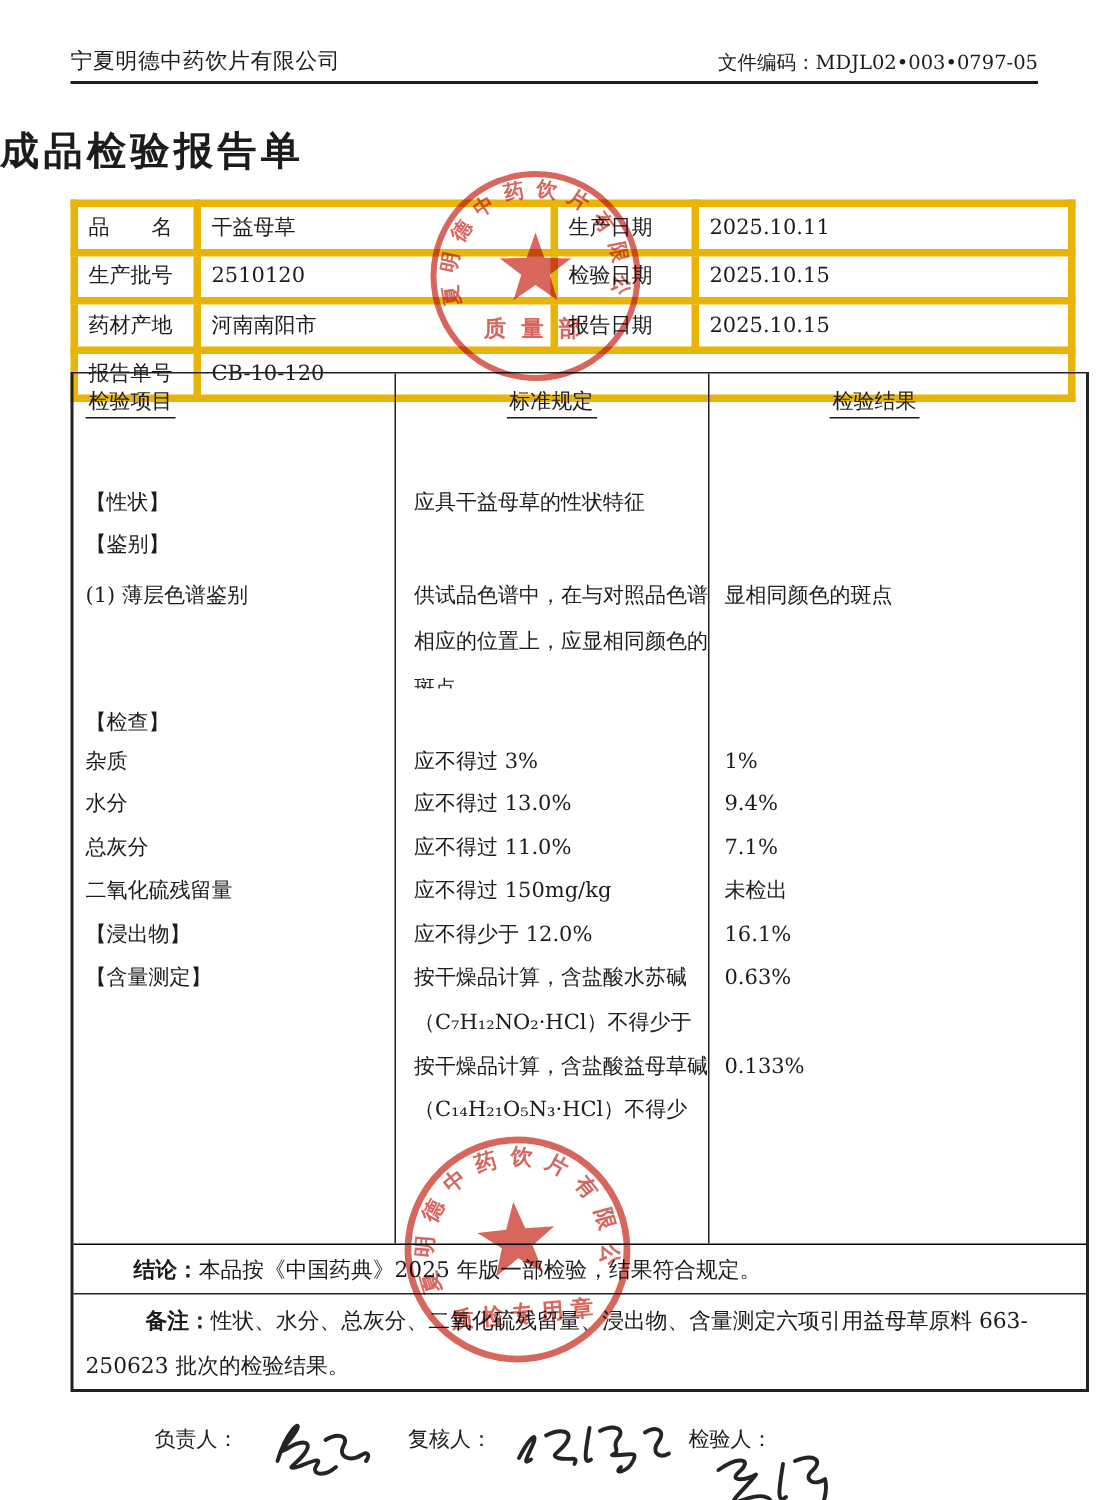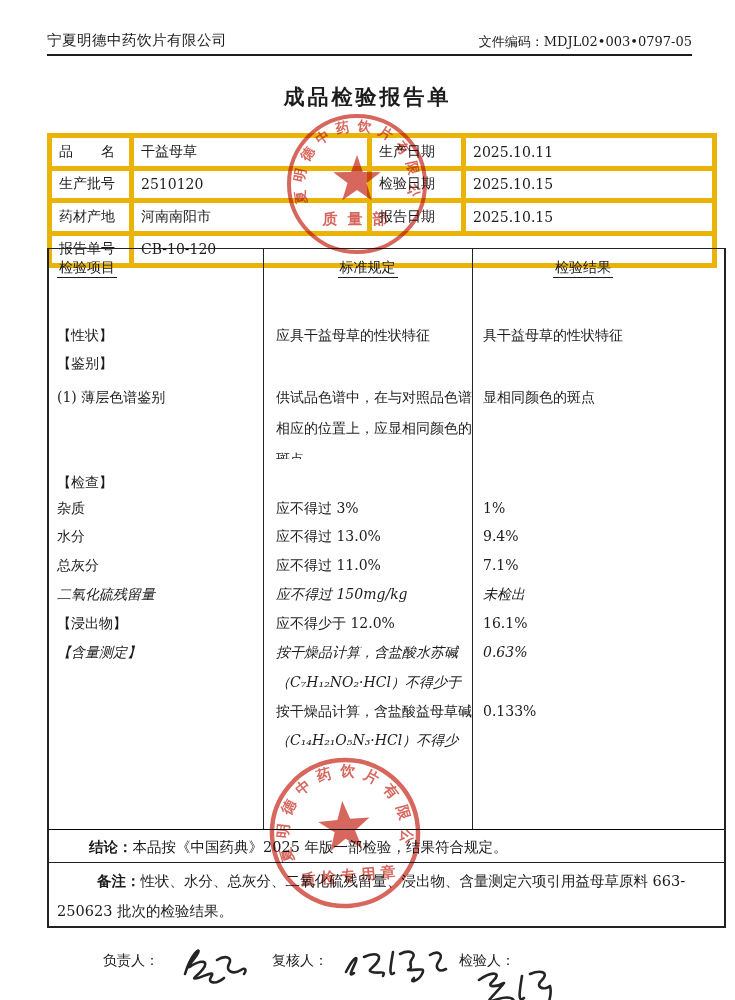--- a/index.html
+++ b/index.html
@@ -6,21 +6,21 @@
   body{
     width:735px;height:1000px;position:relative;background:#ffffff;
     font-family:"DejaVu Serif","Liberation Serif",serif;color:#1c1c1c;
     overflow:hidden;
   }
   .abs{position:absolute;}
   
   .hdr-company{left:47px;top:31px;font-size:14.5px;letter-spacing:.5px;}
   .hdr-code{right:43px;top:33px;font-size:13px;}
   .hdr-rule{left:47px;right:43px;top:54px;height:2px;background:#1d1d1d;}
-  .doc-title{left:0;width:735px;top:83px;text-align:center;font-size:21px;font-weight:bold;letter-spacing:3px;}
+  .doc-title{left:0;width:735px;top:83px;text-align:left;font-size:26px;font-weight:bold;letter-spacing:3px;}
   
   .info-table{left:47px;top:133px;border-collapse:collapse;table-layout:fixed;width:645px;}
   .info-table td{border:5px solid #eab308;height:27.5px;font-size:14px;padding:0 7px;overflow:hidden;white-space:nowrap;}
   .info-table{border:2px solid #222;}
   .ilabel{width:63px;}
   .ival1{width:219px;}
   .ilabel2{width:75px;}
   .ival2{width:232px;}
   
   .report{left:47px;top:248px;width:679px;border:2px solid #222;border-top:1px solid #222;box-sizing:border-box;background:transparent;}
@@ -30,21 +30,21 @@
   .mt-row{display:flex;width:100%;font-size:14px;}
   .cell{box-sizing:border-box;overflow:hidden;}
   .c1{width:214px;padding-left:8px;}
   .c2{width:209px;padding-left:13px;}
   .c3{width:222px;padding-left:11px;}
   .hd-row{height:62px;padding-top:10px;}
   .hd-row .c2,.hd-row .c3{text-align:center;padding-left:0;}
   .hd-u{border-bottom:1px solid #1c1c1c;padding:0 2px 2px 2px;}
   .h28{height:28px;line-height:28px;}
   .h29{height:29px;line-height:29px;}
-  .h30{height:30px;line-height:30px;font-style:italic;}
+  .h30{height:30px;line-height:30px;}
   .h35{height:35px;line-height:35px;}
   .h82{height:82px;}
   .h82 .cell{padding-top:5px;line-height:31px;}
   .h35 .cell{line-height:46px;}
   .fill-row{flex:1;}
   
   .concl-row{border-top:1px solid #000000;height:33px;line-height:33px;font-size:14.5px;padding-left:40px;box-sizing:border-box;}
   .note-row{border-top:1px solid #222;height:64px;box-sizing:border-box;font-size:14.5px;line-height:30px;padding:3px 10px 0 8px;text-indent:40px;}
   .blabel{font-weight:bold;}
   
@@ -103,21 +103,20 @@
 
       <div class="mt-row hd-row">
         <div class="cell c1"><span class="hd-u">检验项目</span></div>
         <div class="cell c2"><span class="hd-u">标准规定</span></div>
         <div class="cell c3"><span class="hd-u">检验结果</span></div>
       </div>
 
       <div class="mt-row h28">
         <div class="cell c1">【性状】</div>
         <div class="cell c2">应具干益母草的性状特征</div>
-        <div class="cell c3">具干益母草的性状特征</div>
       </div>
       <div class="mt-row h28">
         <div class="cell c1">【鉴别】</div>
         <div class="cell c2"></div>
         <div class="cell c3"></div>
       </div>
       <div class="mt-row h82">
         <div class="cell c1">(1) 薄层色谱鉴别</div>
         <div class="cell c2">供试品色谱中，在与对照品色谱相应的位置上，应显相同颜色的斑点</div>
         <div class="cell c3">显相同颜色的斑点</div>

